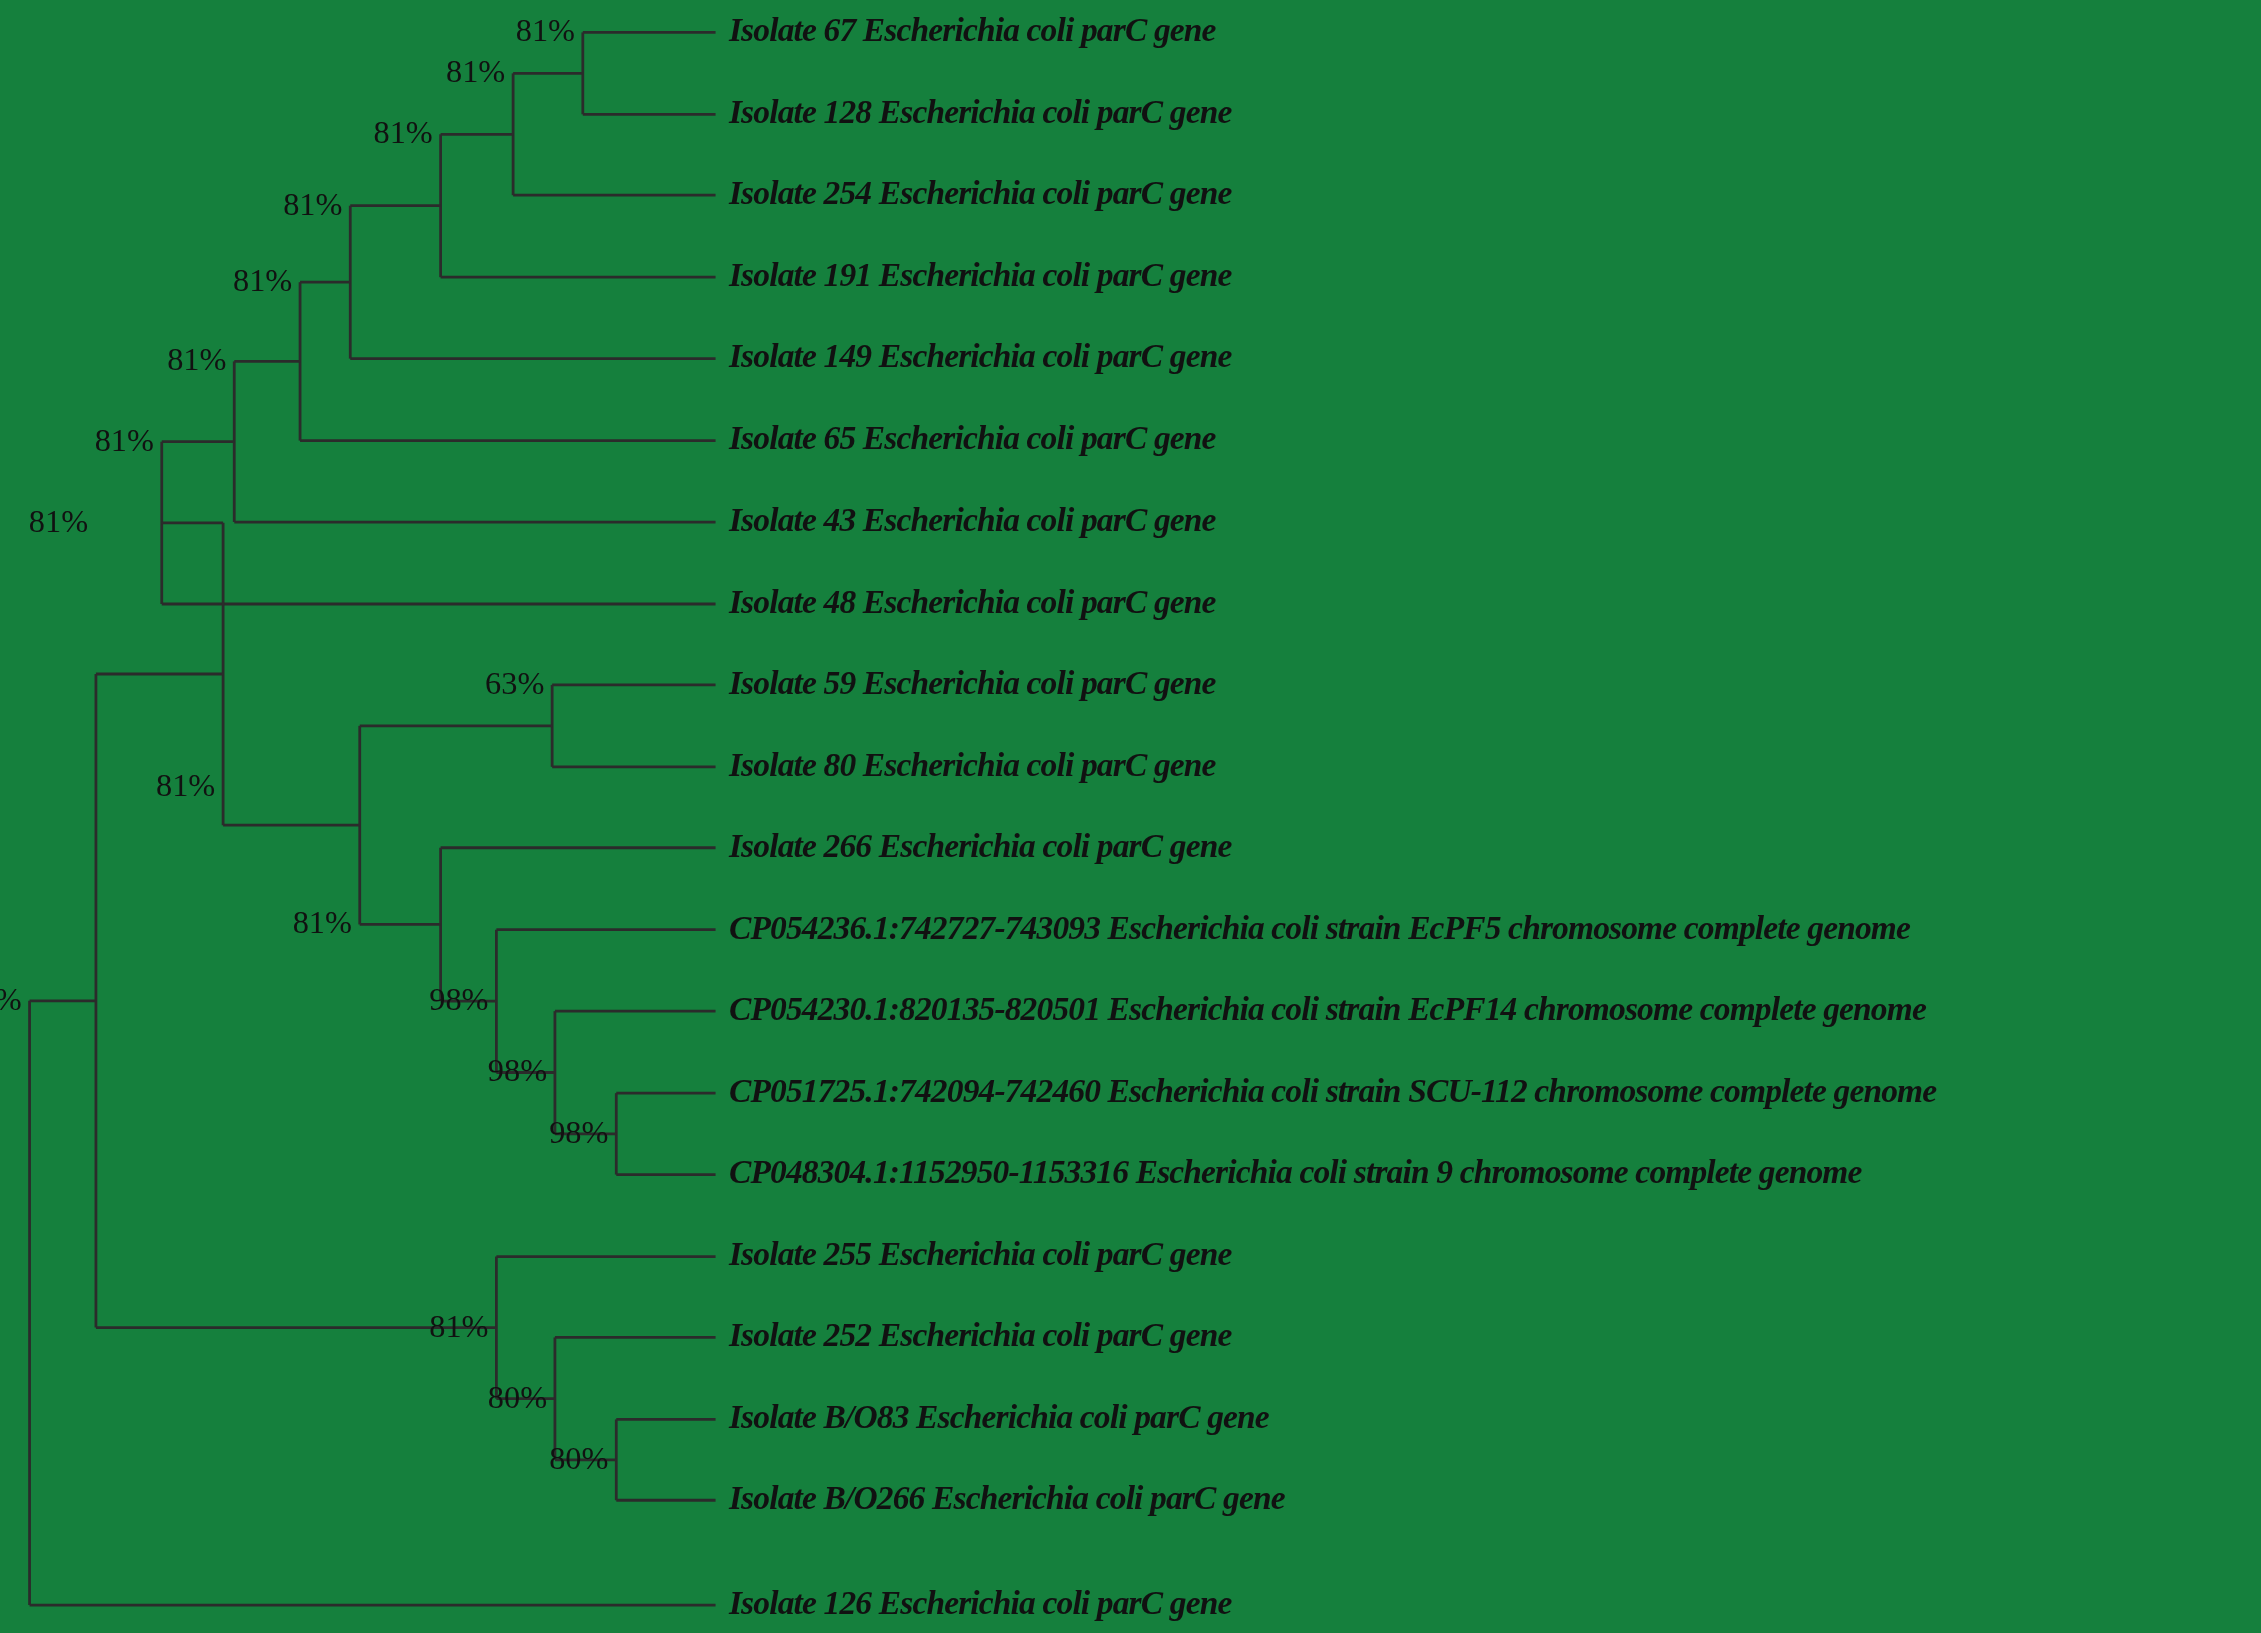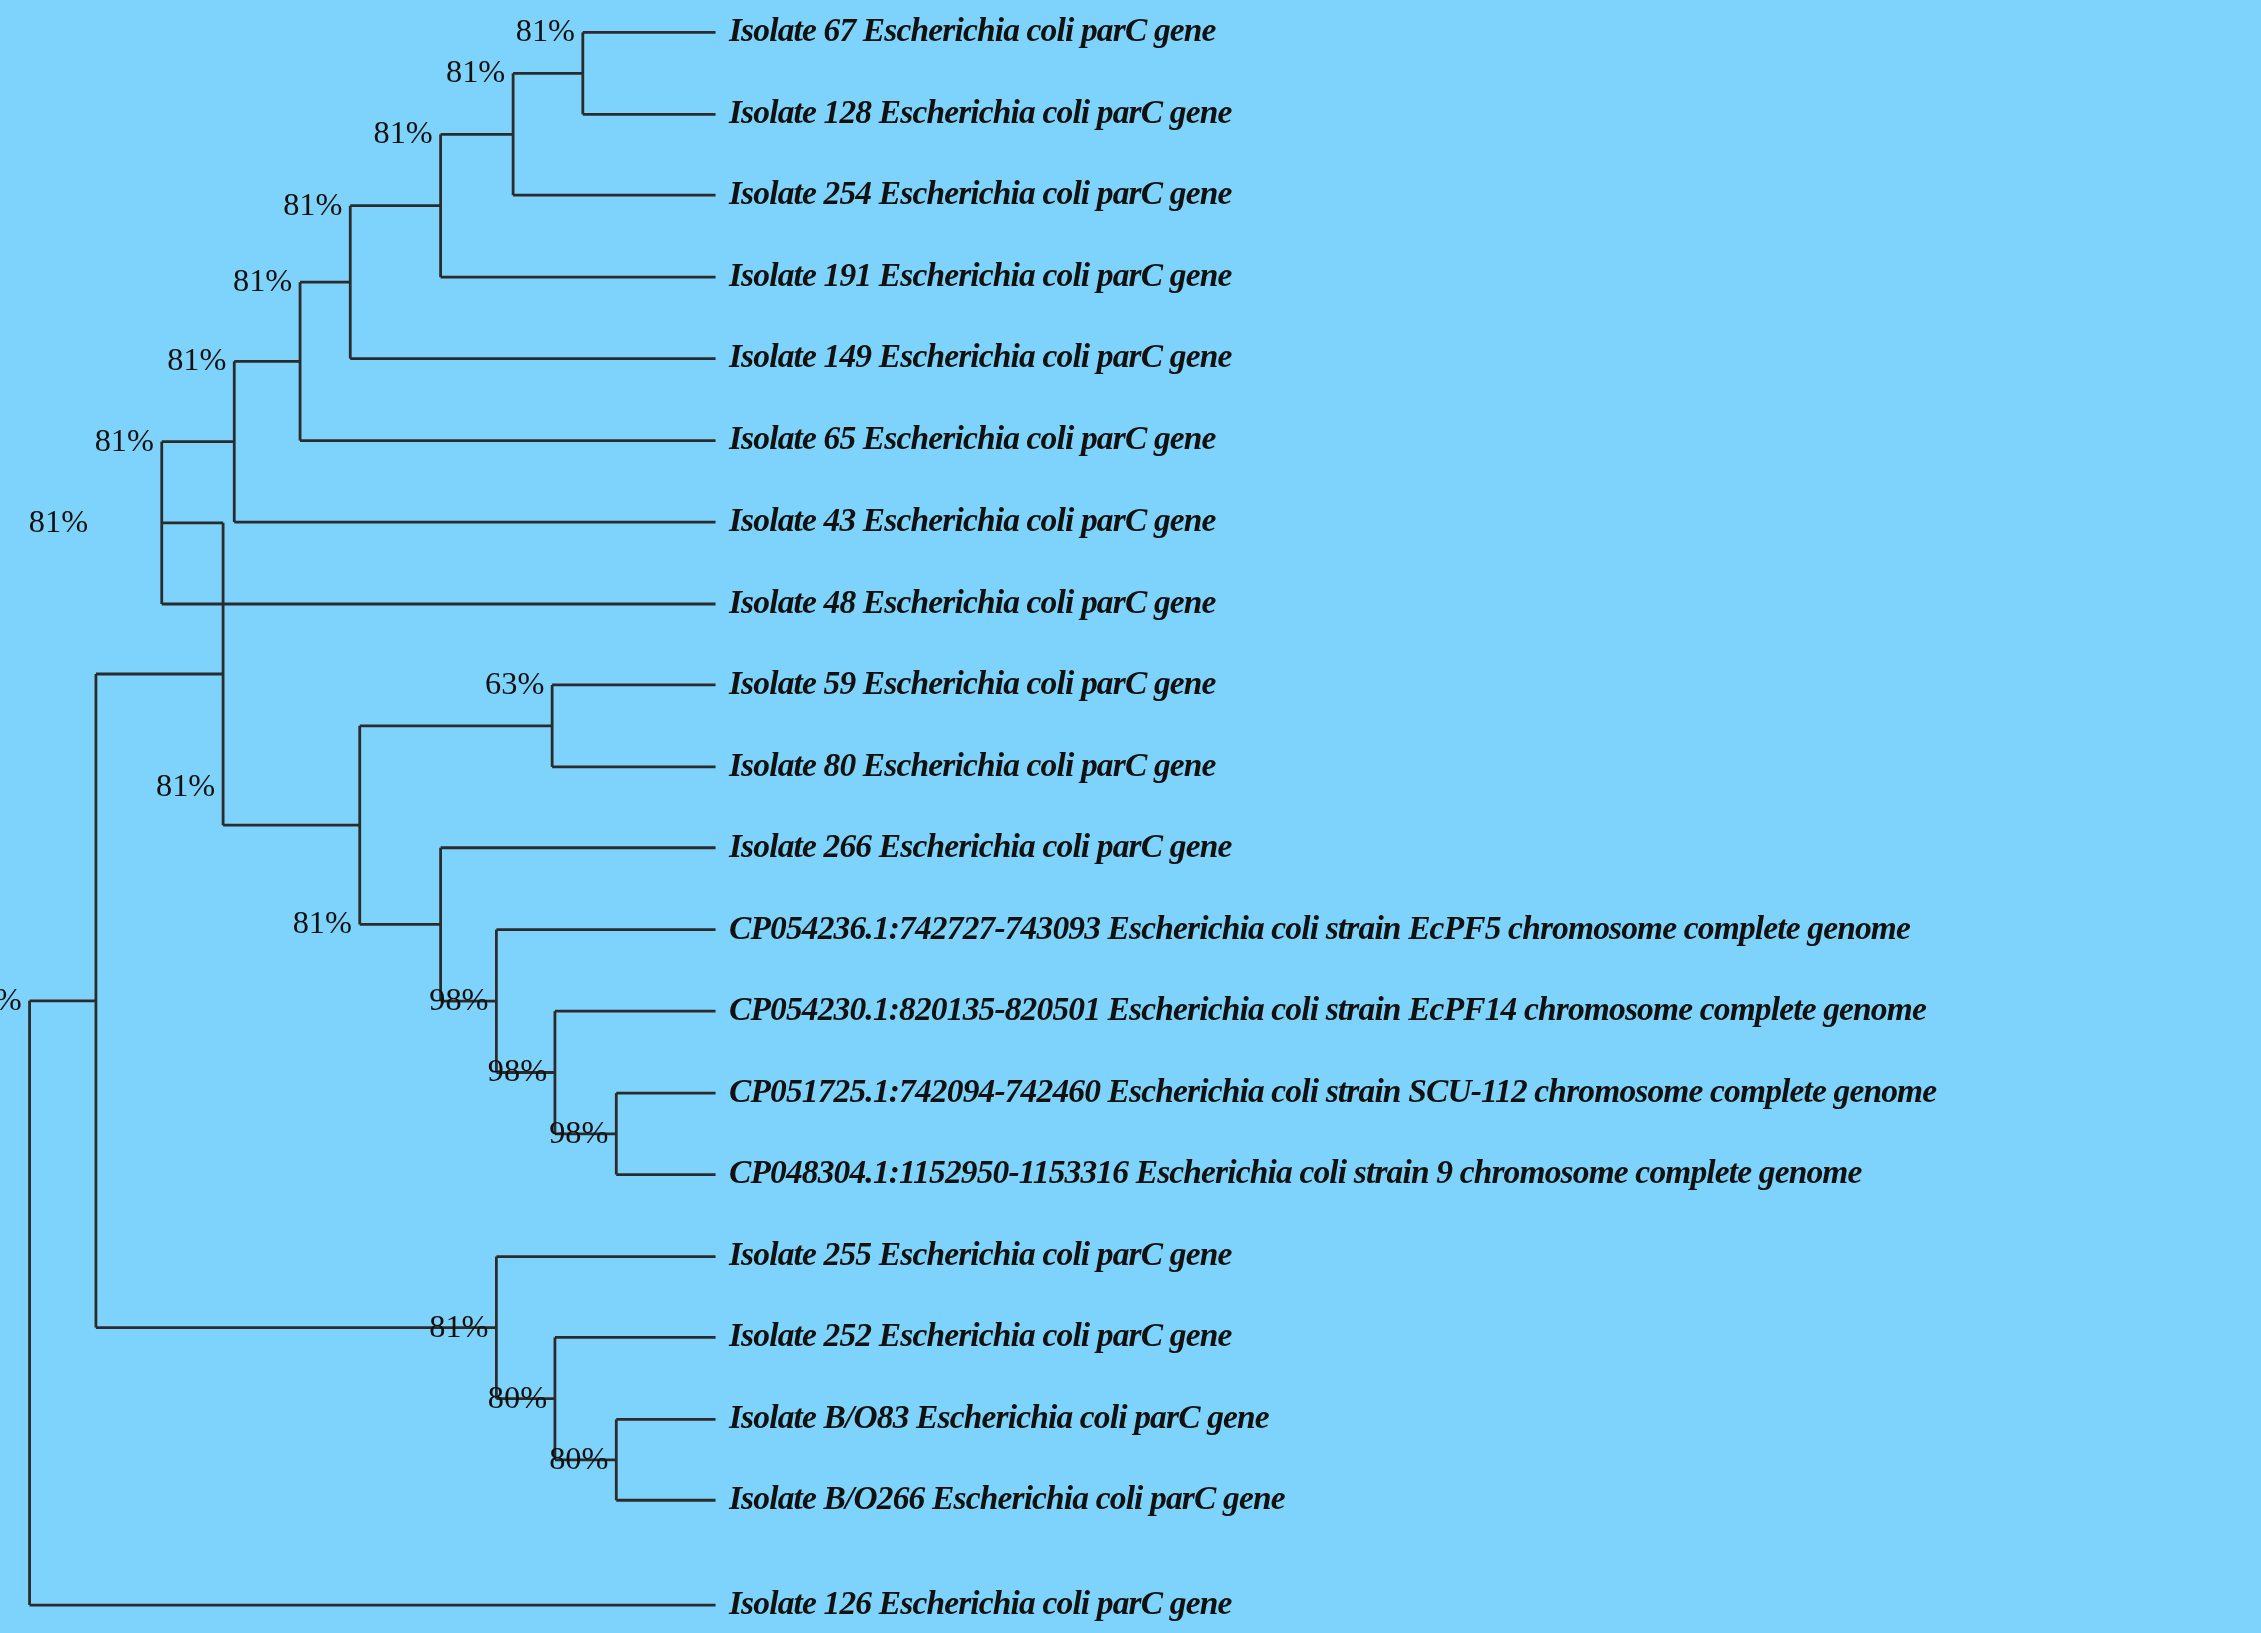--- a/index.html
+++ b/index.html
@@ -4,21 +4,21 @@
 <style>
   html, body {
     margin: 0;
     padding: 0;
     background: #ffffff;
   }
   #page {
     position: relative;
     width: 2261px;
     height: 1633px;
-    background: #7dd3fc;
+    background: #15803d;
     overflow: hidden;
     font-family: "Liberation Serif", "DejaVu Serif", serif;
   }
   #tree-svg {
     position: absolute;
     left: 0;
     top: 0;
     width: 2261px;
     height: 1633px;
   }

